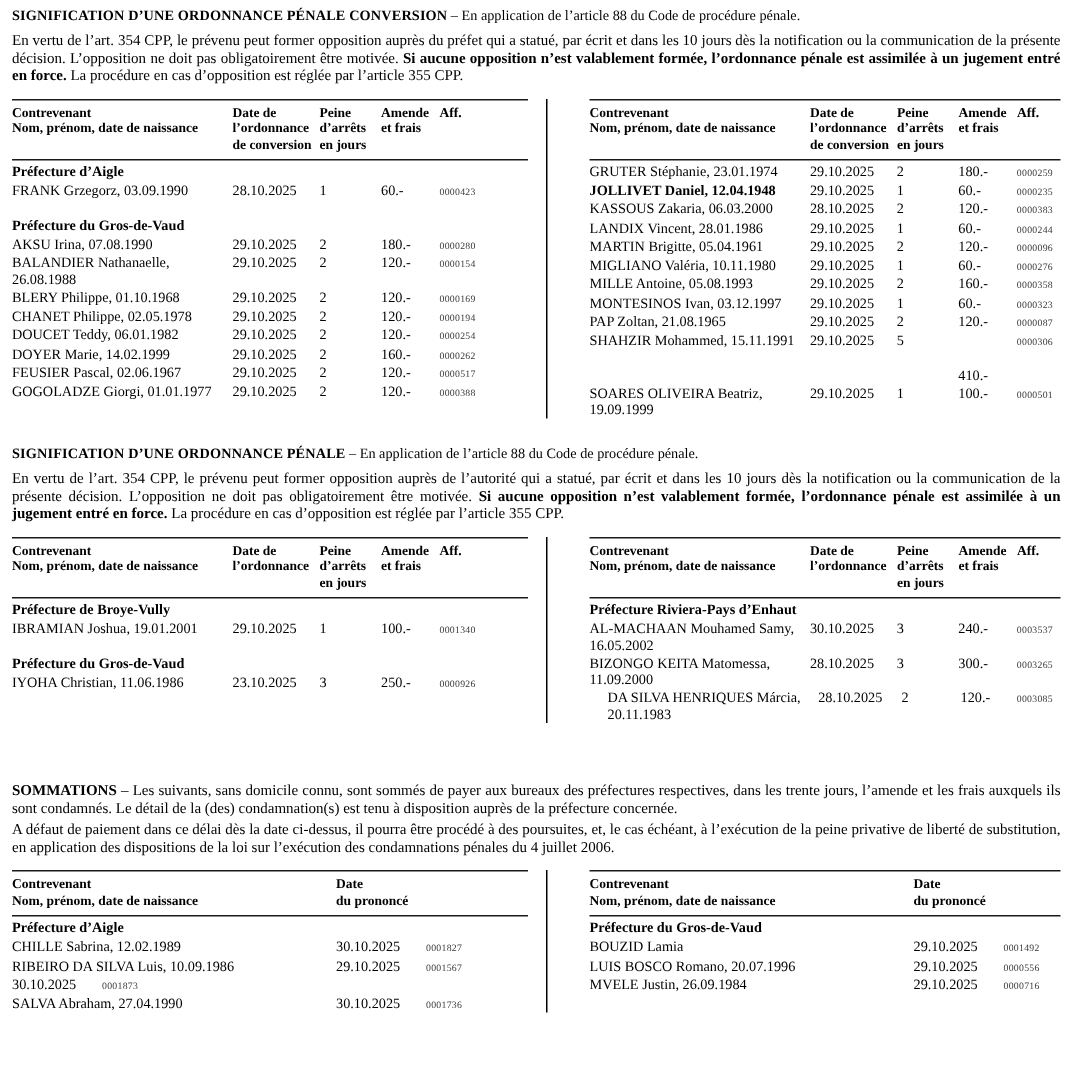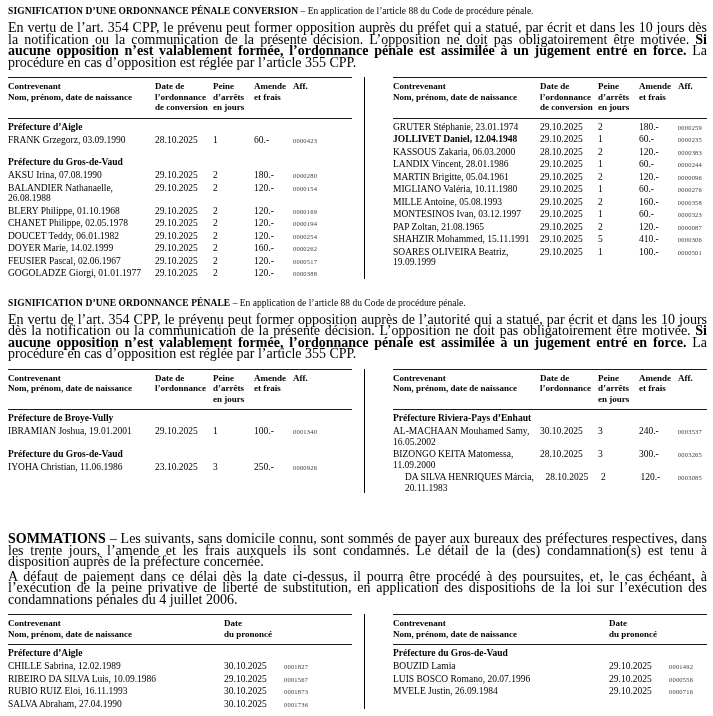--- a/index.html
+++ b/index.html
@@ -5,21 +5,21 @@
   * { box-sizing: border-box; margin: 0; padding: 0; }
   html, body {
     width: 713px; height: 716px; overflow: hidden;
     background: #ffffff; color: #000000;
     font-family: "Liberation Serif", "DejaVu Serif", serif;
   }
   .page { padding: 5px 6px 0 8px; }
 
   .sec-title { font-size: 9.5px; line-height: 12px; margin-bottom: 5px; }
   .sec-title b { letter-spacing: 0.1px; }
-  .sec-intro { font-size: 14px; line-height: 11.5px; text-align: justify; margin-bottom: 3px; }
+  .sec-intro { font-size: 10px; line-height: 11.5px; text-align: justify; margin-bottom: 3px; }
   .intro-gap { margin-bottom: 9px; }
 
   .tables { display: flex; align-items: stretch; }
   .vdiv { width: 1px; background: #000; margin-left: 12px; flex: 0 0 1px; }
   .tbl { flex: 0 0 auto; }
   .tbl.left  { width: 344px; }
   .tbl.right { width: 314px; margin-left: 28px; }
 
   .thead {
     display: flex; align-items: flex-start;
@@ -229,21 +229,21 @@
               <div class="cell name" style="width: 147px;">PAP Zoltan, 21.08.1965</div>
               <div class="cell date" style="width: 58px;">29.10.2025</div>
               <div class="cell peine" style="width: 41px;">2</div>
               <div class="cell amende" style="width: 39px;">120.-</div>
               <div class="cell aff" style="flex: 1 1 0%;">0000087</div>
             </div>
             <div class="trow">
               <div class="cell name" style="width: 147px;">SHAHZIR Mohammed, 15.11.1991</div>
               <div class="cell date" style="width: 58px;">29.10.2025</div>
               <div class="cell peine" style="width: 41px;">5</div>
-              <div class="cell amende" style="width: 39px;">410.-</div>
+              <div class="cell amende" style="width: 39px; margin-top: 23px;">410.-</div>
               <div class="cell aff" style="flex: 1 1 0%;">0000306</div>
             </div>
             <div class="trow">
               <div class="cell name" style="width: 147px;">SOARES OLIVEIRA Beatriz, 19.09.1999</div>
               <div class="cell date" style="width: 58px;">29.10.2025</div>
               <div class="cell peine" style="width: 41px;">1</div>
               <div class="cell amende" style="width: 39px;">100.-</div>
               <div class="cell aff" style="flex: 1 1 0%;">0000501</div>
             </div>
           </div>
@@ -375,21 +375,20 @@
               <div class="cell name" style="width: 216px;">CHILLE Sabrina, 12.02.1989</div>
               <div class="cell date" style="width: 60px;">30.10.2025</div>
               <div class="cell aff" style="flex: 1 1 0%;">0001827</div>
             </div>
             <div class="trow">
               <div class="cell name" style="width: 216px;">RIBEIRO DA SILVA Luis, 10.09.1986</div>
               <div class="cell date" style="width: 60px;">29.10.2025</div>
               <div class="cell aff" style="flex: 1 1 0%;">0001567</div>
             </div>
             <div class="trow">
-              <div class="cell name" style="width: 216px;">RUBIO RUIZ Eloi, 16.11.1993</div>
               <div class="cell date" style="width: 60px;">30.10.2025</div>
               <div class="cell aff" style="flex: 1 1 0%;">0001873</div>
             </div>
             <div class="trow">
               <div class="cell name" style="width: 216px;">SALVA Abraham, 27.04.1990</div>
               <div class="cell date" style="width: 60px;">30.10.2025</div>
               <div class="cell aff" style="flex: 1 1 0%;">0001736</div>
             </div>
           </div>
         </div>

